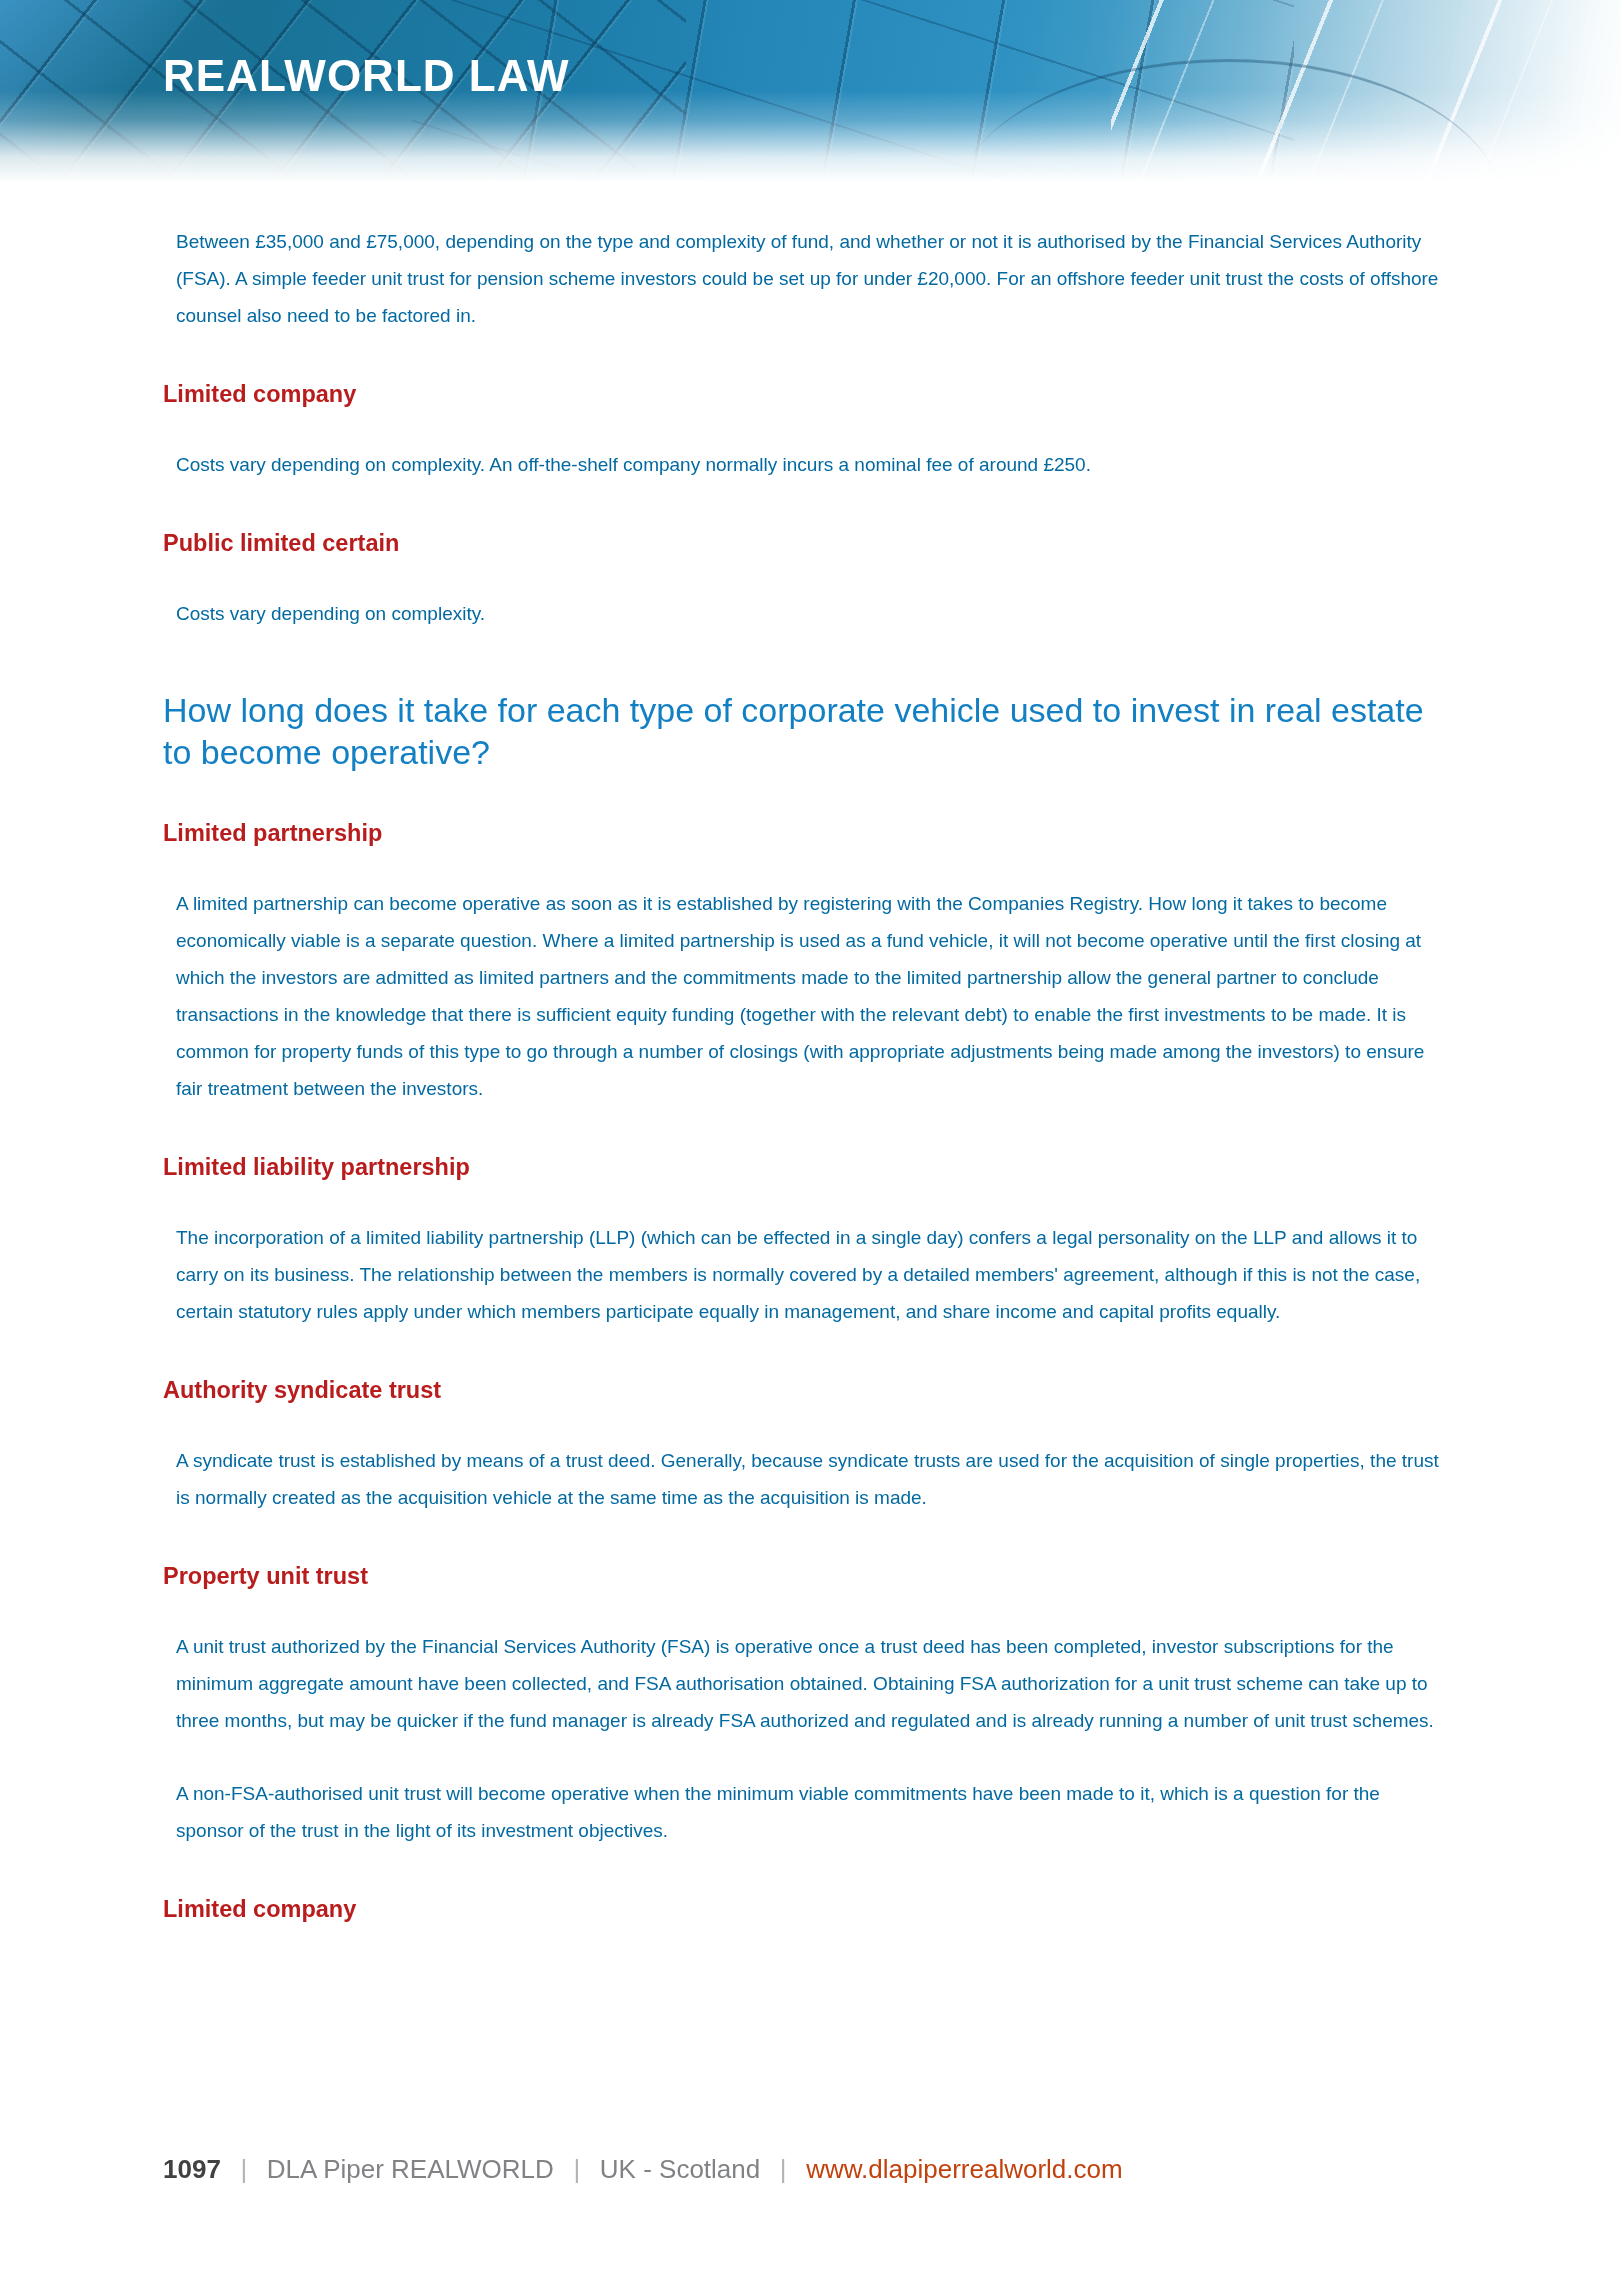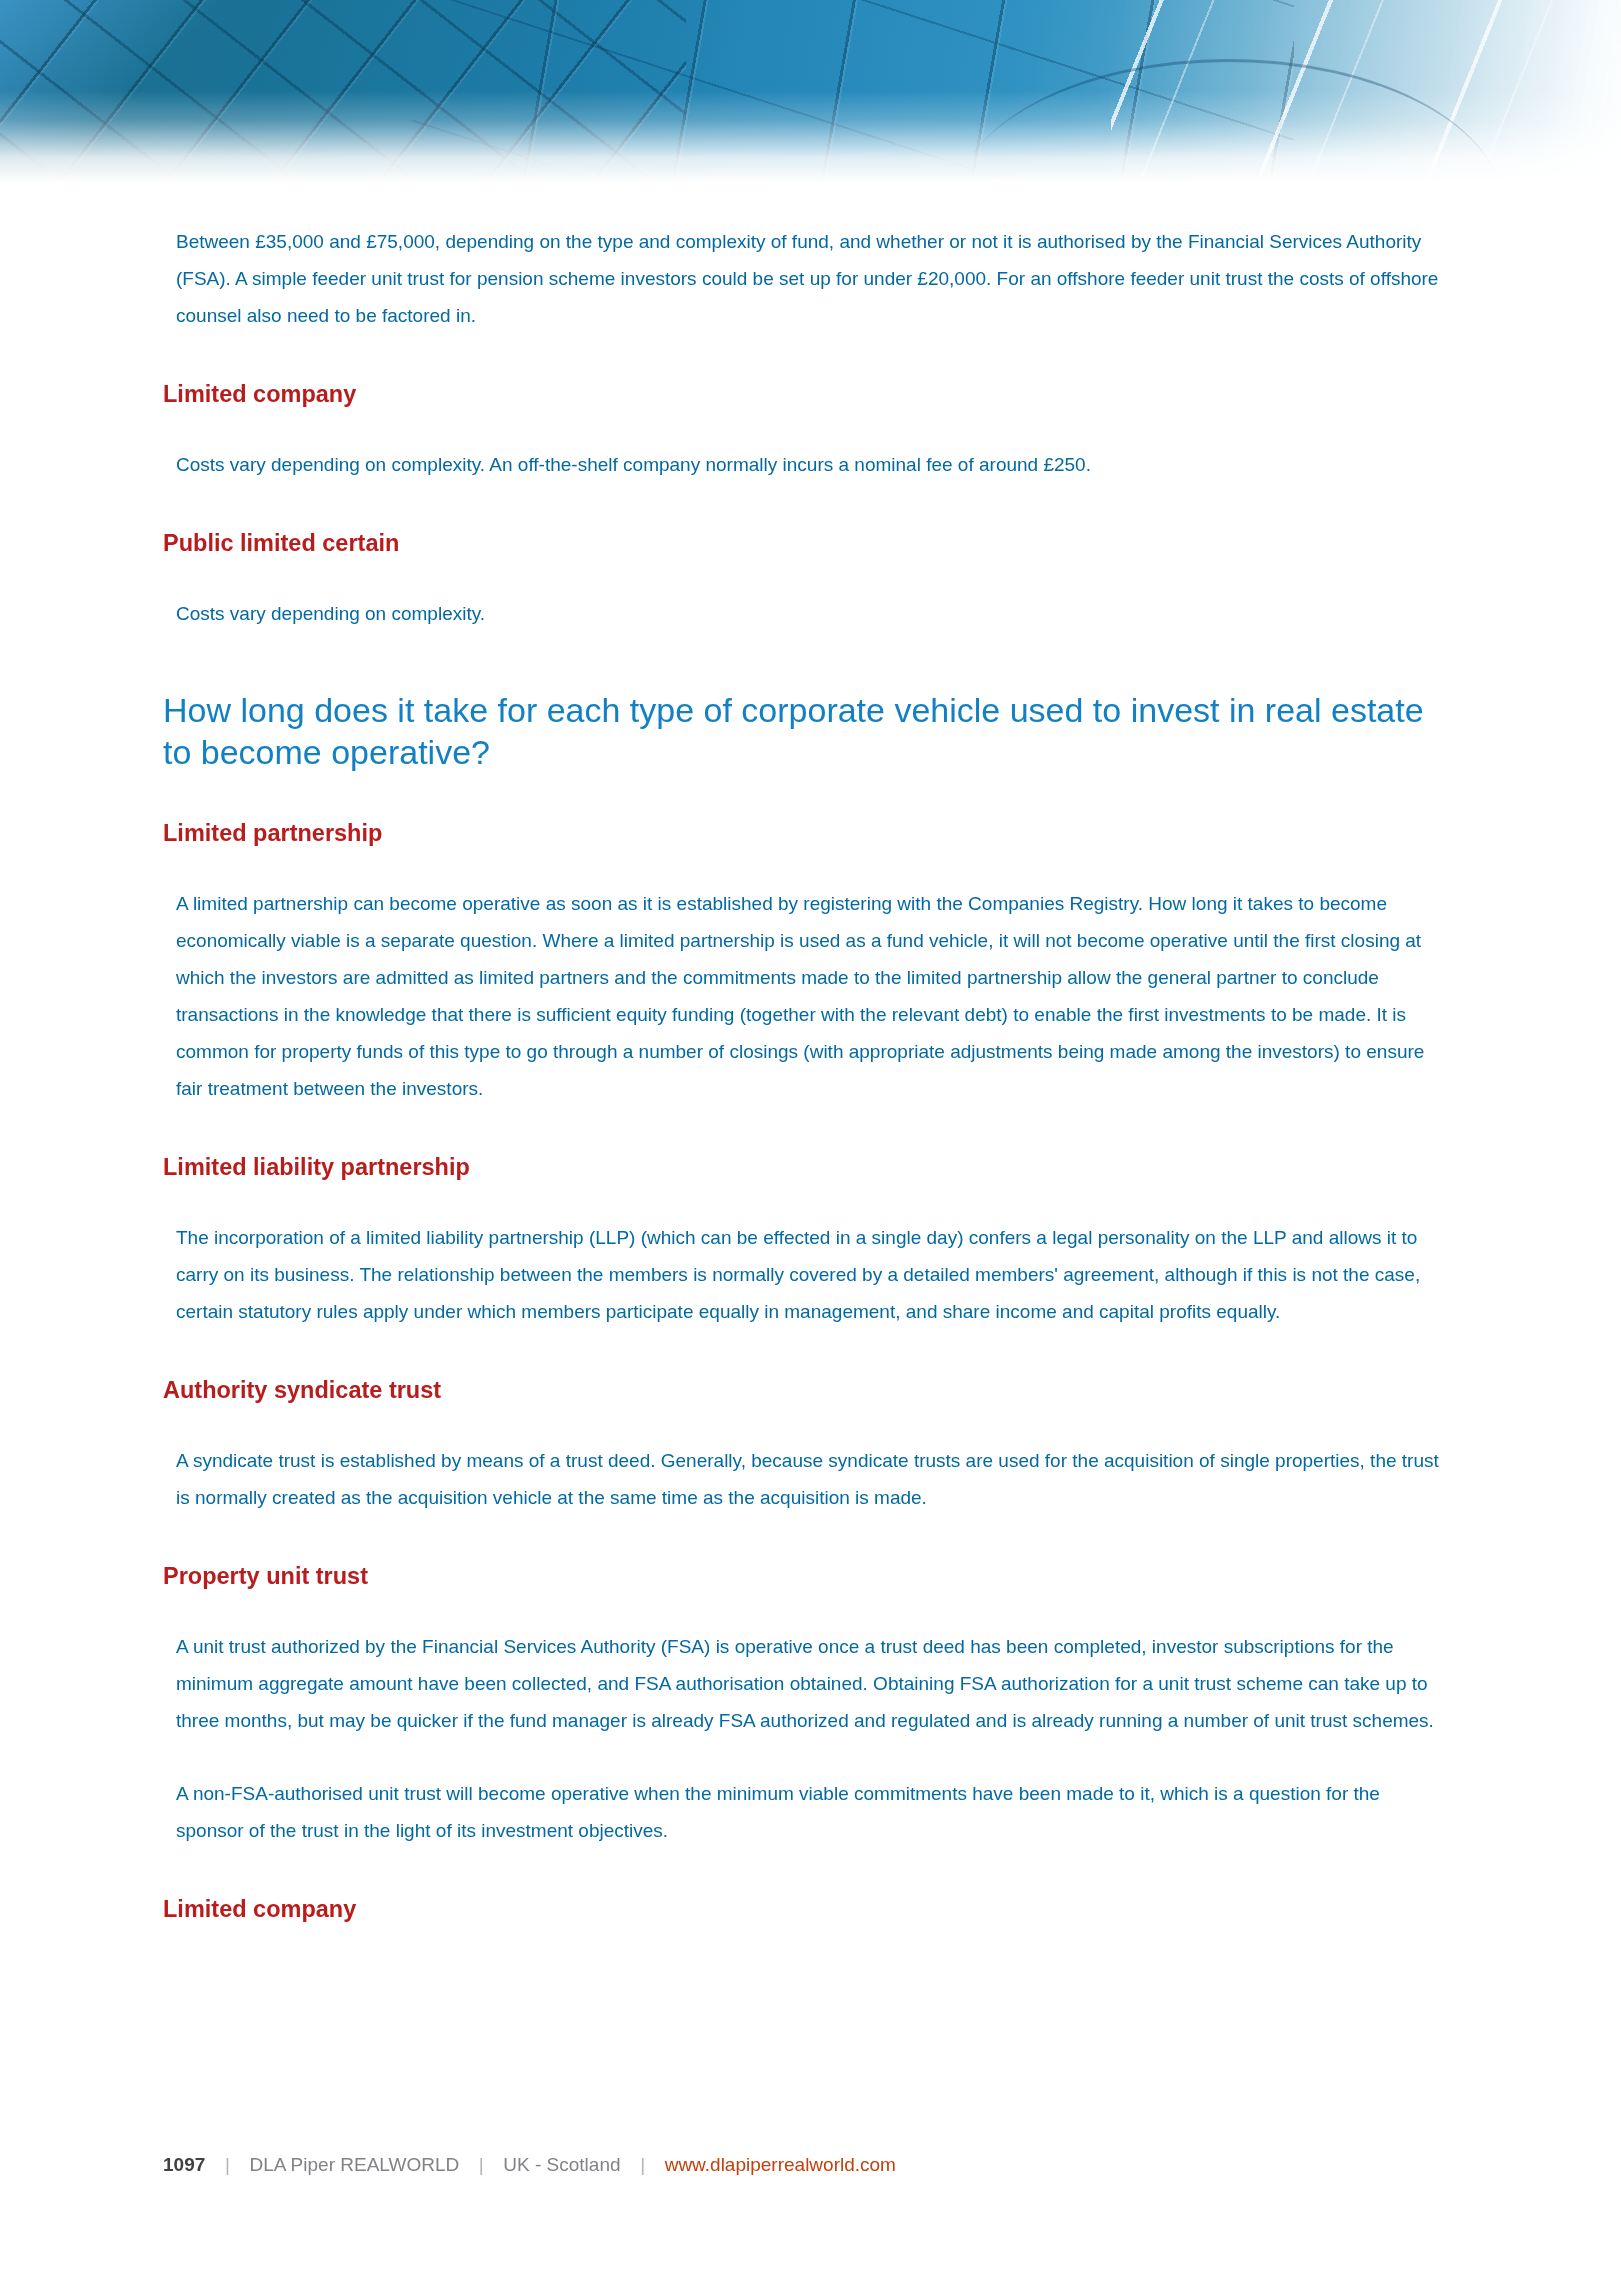--- a/index.html
+++ b/index.html
@@ -50,40 +50,41 @@
   
   .doc-body { position:absolute; left:163px; top:223px; width:1288px; color:#4b4b4d; }
   .doc-body p { font-size:19px; line-height:37px; margin:0 0 36px 13px; color:#0369a1; }
   .doc-body h3 { font-size:23.5px; line-height:29px; margin:46px 0 37px 0; color:#b91c1c; font-weight:700; }
   .doc-body h2.question { font-size:34px; line-height:42px; margin:57px 0 41px 0; color:#1380c4; font-weight:400; }
   .doc-body > :first-child { margin-top:0; }
 
   
   .footer {
     position:absolute; left:163px; top:2154px; width:1294px;
-    display:flex; align-items:flex-start; font-size:19px; color:#808285;
+    display:flex; align-items:flex-start; font-size:26px; color:#808285;
   }
   .footer .pg { font-weight:700; color:#414042; }
   .footer .sep { color:#b1b3b6; padding:0 19.6px; font-weight:400; }
   .footer .url { color:#c2410c; text-decoration:none; }
 </style>
 </head>
 <body>
 
 <div class="page">
 
   <header class="banner">
     <div class="photo-base"></div>
     <div class="panel-tint-left"></div>
     <div class="sky-corner"></div>
     <div class="grid-left"></div>
     <div class="mullions-mid"></div>
     <div class="streaks-right"></div>
     <div class="curve-right"></div>
     <div class="banner-fade"></div>
+    <h1 class="brand">REALWORLD LAW</h1>
   </header>
 
   <main class="doc-body">
     <p>Between £35,000 and £75,000, depending on the type and complexity of fund, and whether or not it is authorised by the Financial Services Authority (FSA). A simple feeder unit trust for pension scheme investors could be set up for under £20,000. For an offshore feeder unit trust the costs of offshore counsel also need to be factored in.</p>
     <h3>Limited company</h3>
     <p>Costs vary depending on complexity. An off-the-shelf company normally incurs a nominal fee of around £250.</p>
     <h3>Public limited certain</h3>
     <p>Costs vary depending on complexity.</p>
     <h2 class="question">How long does it take for each type of corporate vehicle used to invest in real estate to become operative?</h2>
     <h3>Limited partnership</h3>

